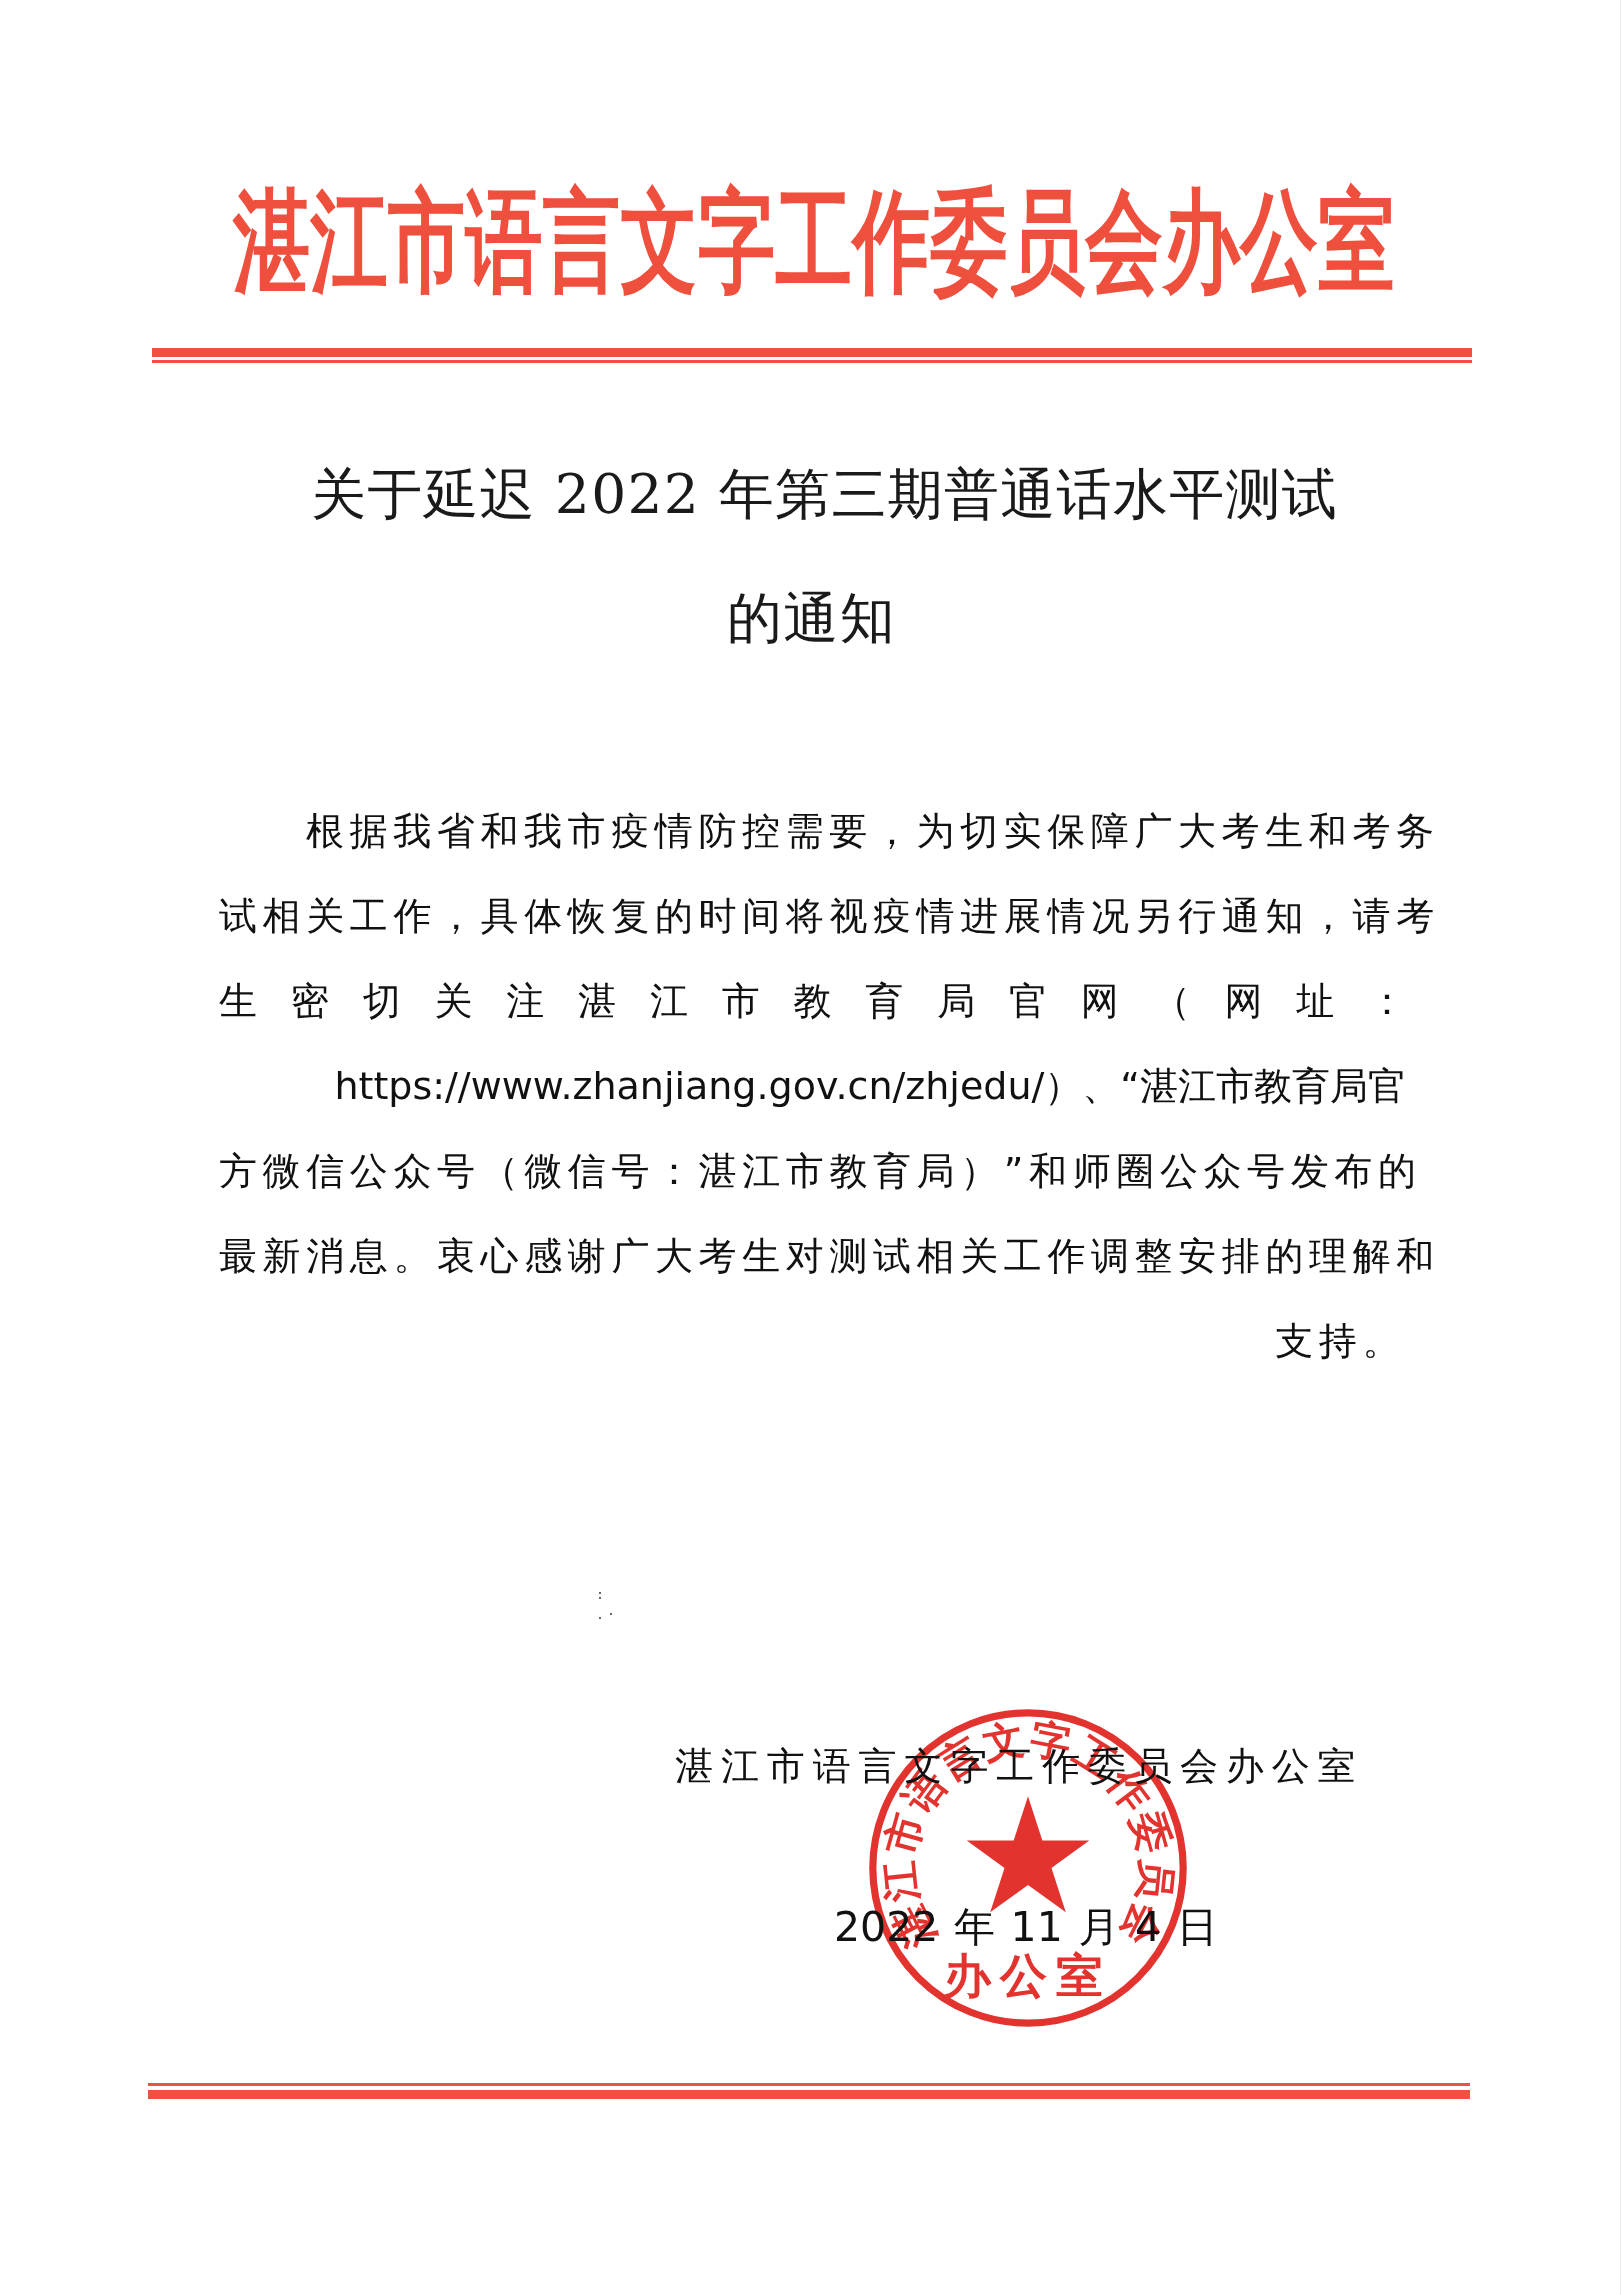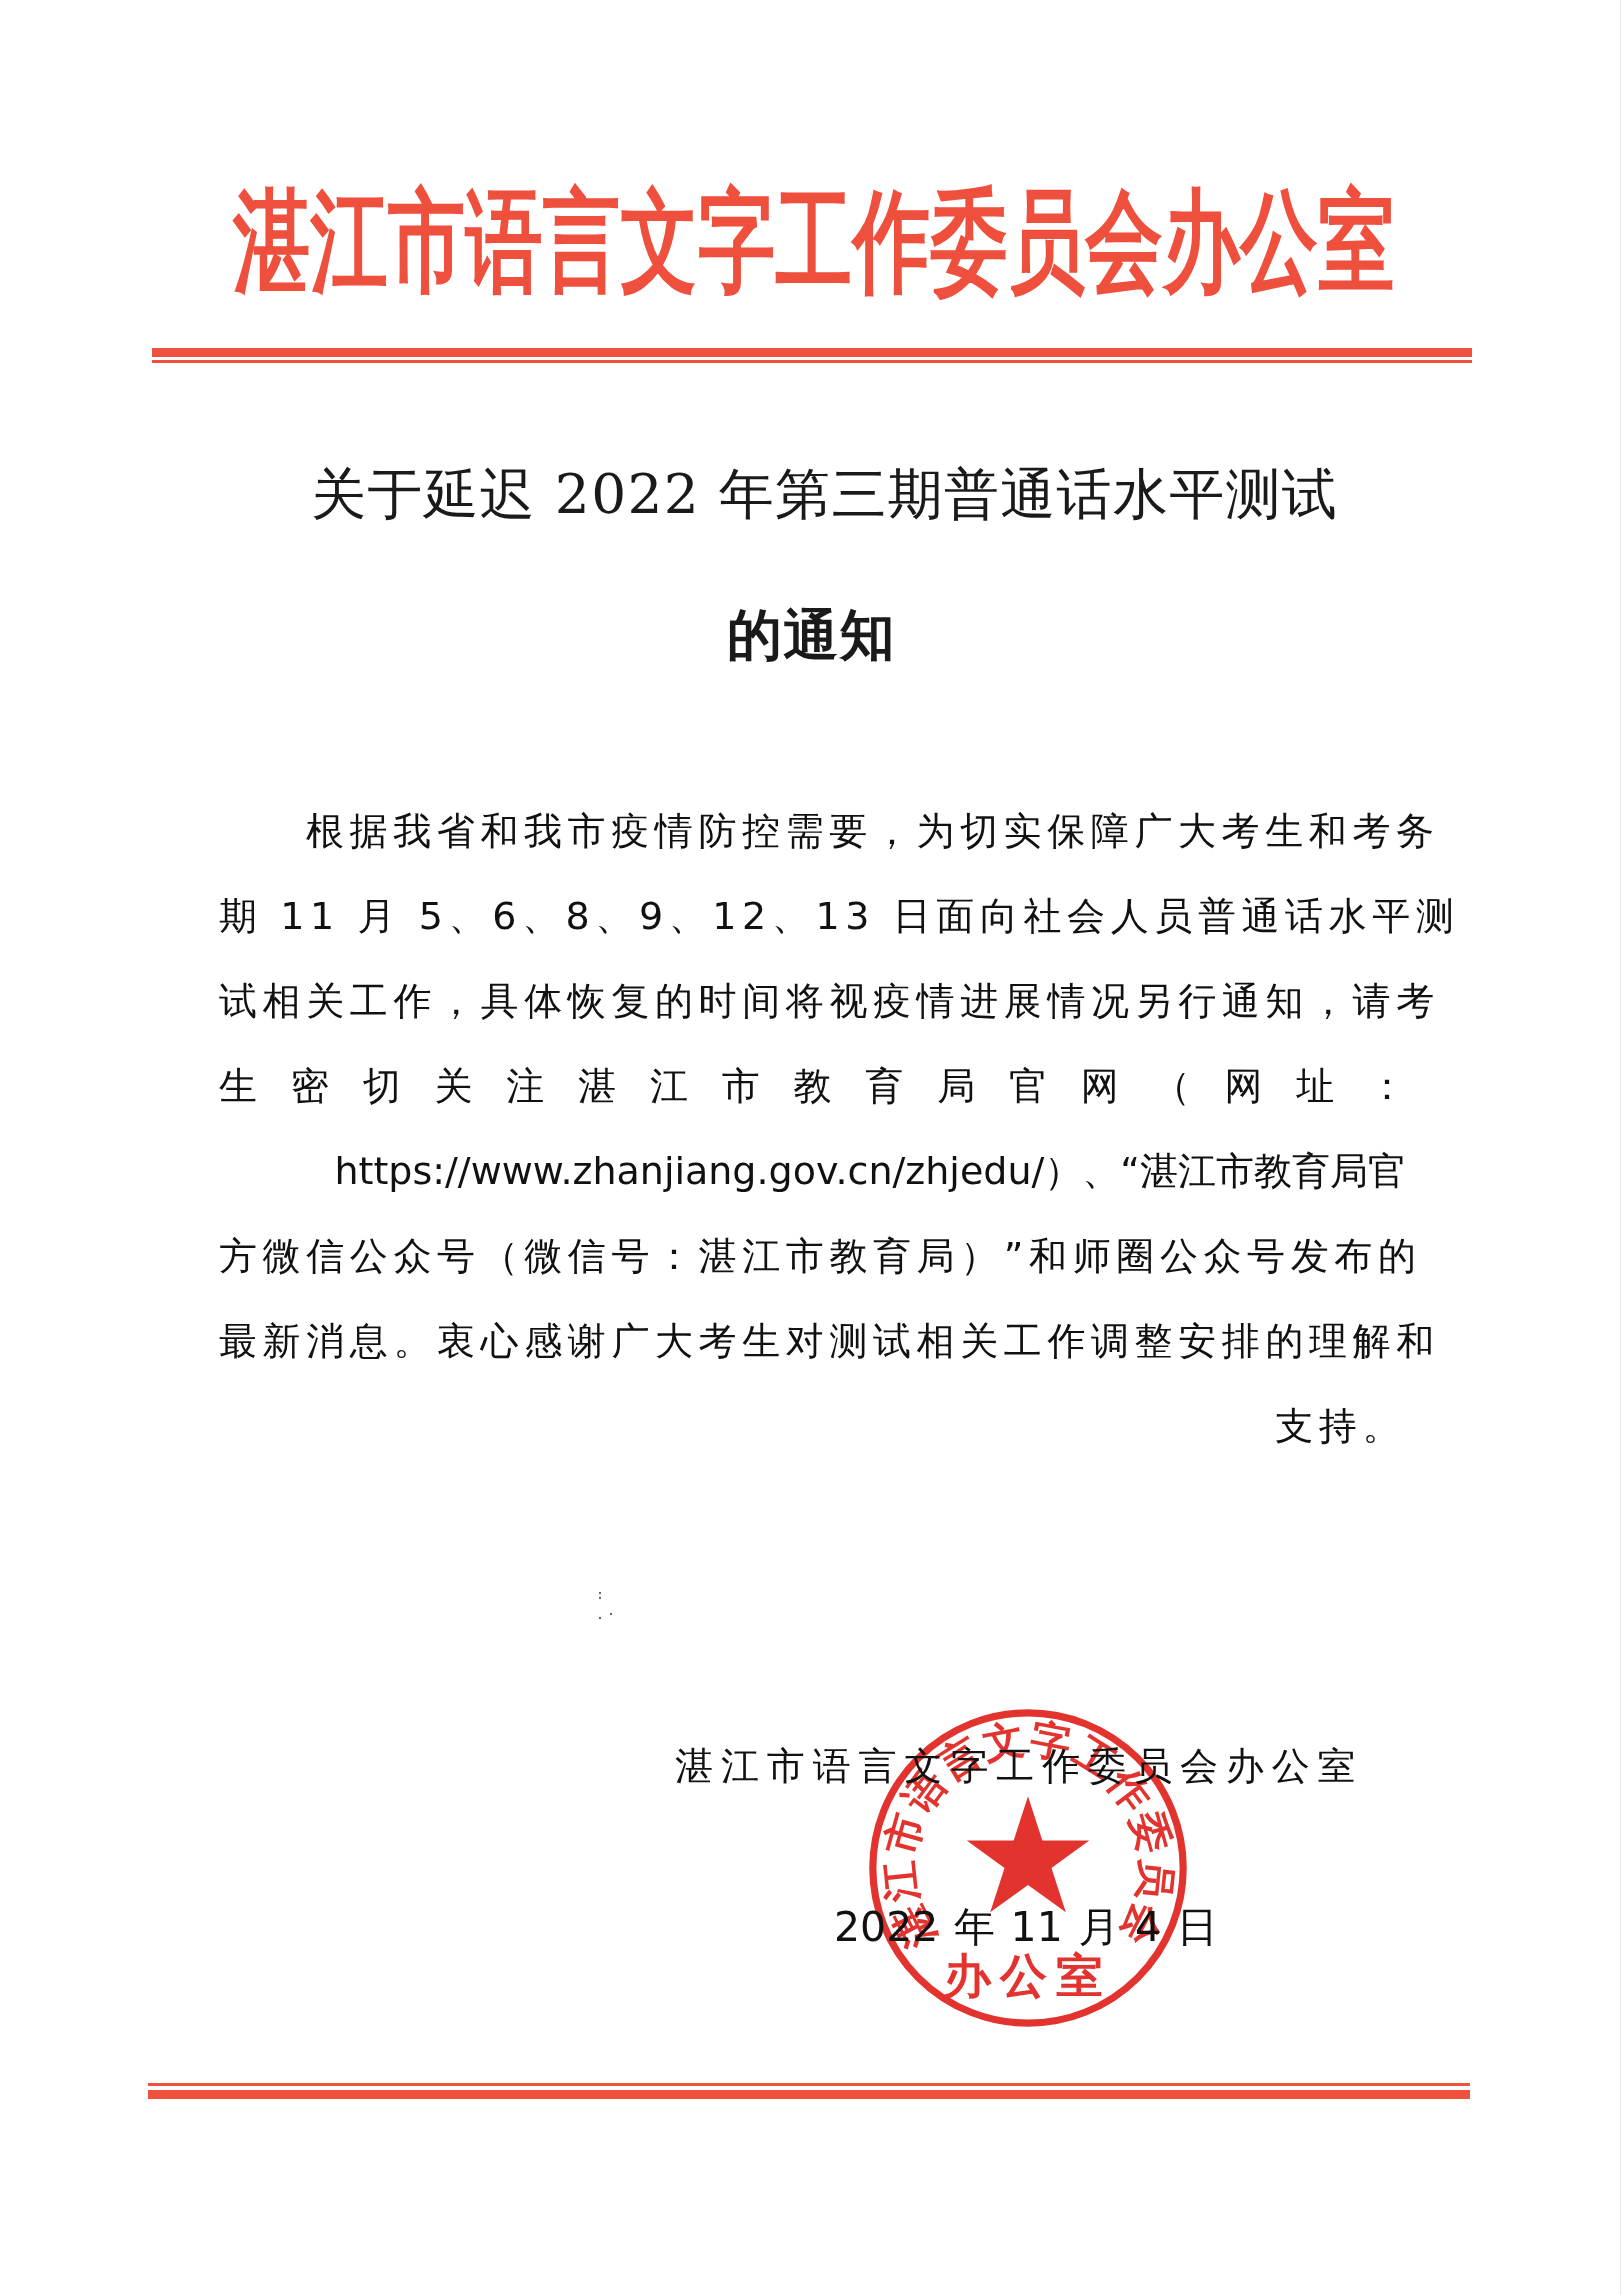--- a/index.html
+++ b/index.html
@@ -58,21 +58,21 @@
       left: 0;
       width: 1623px;
       text-align: center;
       font-family: "DejaVu Serif", "Liberation Serif", serif;
       font-size: 55px;
       line-height: 1;
       color: #1a1a1a;
       letter-spacing: 1.3px;
     }
     .title.line1 { top: 467px; padding-left: 13px; }
-    .title.line2 { top: 607px; font-weight: bold; }
+    .title.line2 { top: 591px; }
 
     
     .body-text {
       position: absolute;
       left: 219px;
       top: 789px;
       width: 1187px;
       font-family: "DejaVu Sans", "Liberation Sans", sans-serif;
       font-size: 38px;
       line-height: 85px;
@@ -161,21 +161,20 @@
 </div>
 
 <div class="rule top-thick"></div>
 <div class="rule top-thin"></div>
 
 <div class="title line1">关于延迟 2022 年第三期普通话水平测试</div>
 <div class="title line2">的通知</div>
 
 <div class="body-text">
   <span class="body-line indent">根据我省和我市疫情防控需要，为切实保障广大考生和考务</span>
-  <span class="body-line">期 11 月 5、6、8、9、12、13 日面向社会人员普通话水平测</span>
   <span class="body-line">试相关工作，具体恢复的时间将视疫情进展情况另行通知，请考</span>
   <span class="body-line justify">生 密 切 关 注 湛 江 市 教 育 局 官 网 （ 网 址 ：</span>
   <span class="body-line url">https://www.zhanjiang.gov.cn/zhjedu/）、“湛江市教育局官</span>
   <span class="body-line">方微信公众号（微信号：湛江市教育局）”和师圈公众号发布的</span>
   <span class="body-line">最新消息。衷心感谢广大考生对测试相关工作调整安排的理解和</span>
   <span class="body-line">支持。</span>
 </div>
 
 <div class="speck" style="left:599px;top:1592px;"></div>
 <div class="speck" style="left:599px;top:1597px;"></div>

